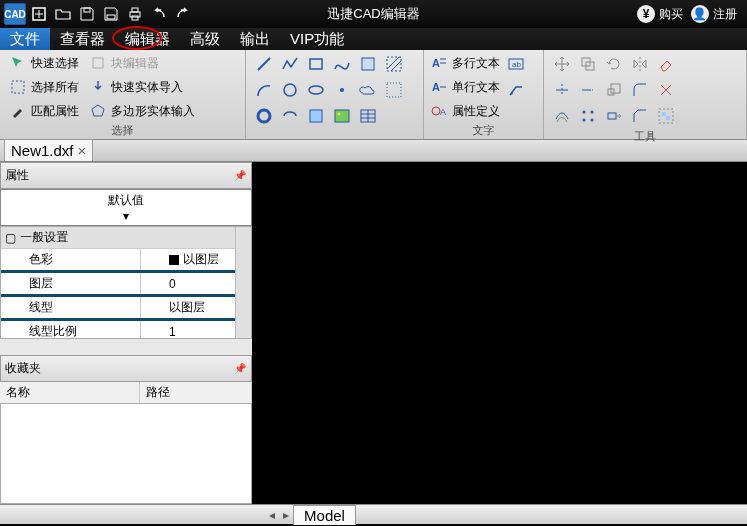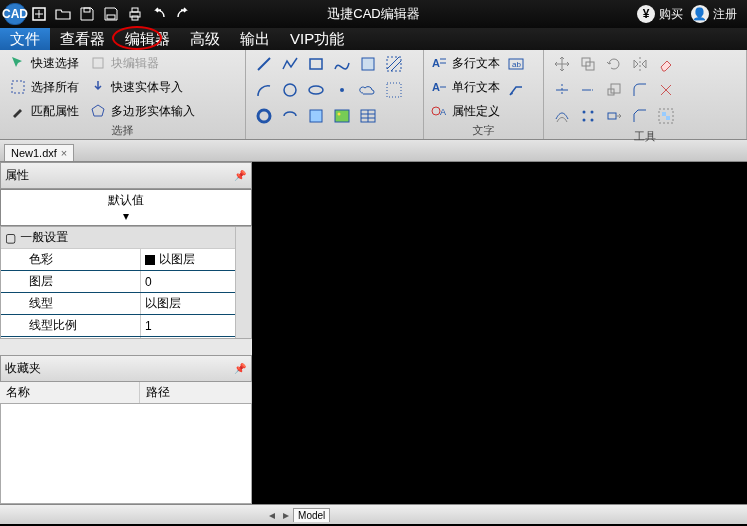--- a/index.html
+++ b/index.html
@@ -3,21 +3,21 @@
 <meta charset="utf-8">
 <style>
 * { box-sizing: border-box; margin: 0; padding: 0; }
 body { font-family: "Microsoft YaHei", sans-serif; font-size: 12px; background: #000; width: 747px; height: 526px; overflow: hidden; }
 
 
 .titlebar { height: 28px; background: linear-gradient(#1a1a1a,#0a0a0a); display: flex; align-items: center; color: #fff; position: relative; }
 .titlebar .qat { display: flex; gap: 2px; padding: 0 4px; align-items: center; }
 .qat-btn { width: 22px; height: 22px; display: flex; align-items: center; justify-content: center; cursor: pointer; color: #ddd; font-size: 14px; }
 .qat-btn svg { width: 16px; height: 16px; }
-.app-icon { width:22px; height:22px; background:#2c7ac9; border:1px solid #1a5a9e; border-radius:10px; display:flex;align-items:center;justify-content:center;color:#fff;font-size:12px;font-weight:bold;}
+.app-icon { width:22px; height:22px; background:#2c7ac9; border:1px solid #1a5a9e; border-radius:2px; display:flex;align-items:center;justify-content:center;color:#fff;font-size:10px;font-weight:bold;}
 .title-text { position: absolute; left: 50%; transform: translateX(-50%); color: #fff; font-size: 13px; }
 .title-right { margin-left: auto; display: flex; align-items: center; gap: 8px; padding-right: 10px; color:#eee; }
 .title-right .rbtn { display:flex; align-items:center; gap:4px; cursor:pointer; font-size:12px;}
 .circle-icon{width:18px;height:18px;border-radius:50%;background:#eee;color:#000;display:flex;align-items:center;justify-content:center;font-size:12px;font-weight:bold;}
 
 
 .menubar { height: 22px; background: linear-gradient(#202020,#121212); display: flex; align-items: stretch; }
 .menu-item { padding: 0 10px; color: #fff; display:flex;align-items:center; cursor:pointer; font-size:15px;}
 .menu-item.file { background: linear-gradient(#2d82d6,#1b63b0); }
 .menu-item.highlighted { position:relative; }
@@ -35,49 +35,49 @@
 .rb-icon svg{width:16px;height:16px;}
 .rb-iconbtn { width:24px;height:24px; display:flex;align-items:center;justify-content:center; cursor:pointer;}
 .rb-iconbtn svg{width:18px;height:18px;}
 .rb-grid { display:grid; grid-template-columns:repeat(6,24px); grid-template-rows:repeat(3,24px); gap:2px;}
 .rb-grid-5 { grid-template-columns:repeat(5,24px);}
 .rb-grid-text{display:flex;flex-direction:column;gap:2px;}
 .rb-text-row{display:flex;align-items:center;gap:4px;height:22px;cursor:pointer;}
 
 
 .doctabs { height:22px; background: linear-gradient(#e4e4e4,#c8c8c8); display:flex;align-items:flex-end; padding-left:4px; border-bottom:1px solid #888;}
-.doctab { background:#f5f5f5; border:1px solid #999; border-bottom:none; padding:2px 6px; display:flex;align-items:center;gap:4px; font-size:11px;}
+.doctab { background:#f5f5f5; border:1px solid #999; border-bottom:none; padding:2px 6px; display:flex;align-items:center;gap:4px; font-size:15px;}
 .doctab .close{cursor:pointer;color:#666;}
 
 
 .main { display:flex; height: 342px; }
 .left-panel { width:252px; display:flex; flex-direction:column; background:#e8e8e8;}
 .canvas { flex:1; background:#000; position:relative;}
 
 
 .panel-header { background:linear-gradient(#f0f0f0,#d8d8d8); border:1px solid #999; padding:4px 4px; display:flex; justify-content:space-between; align-items:center; font-size:12px;gap:48px;}
 .pin{cursor:pointer;font-size:10px;}
 .prop-dropdown{border:1px solid #888;background:#fff;padding:2px 4px;display:flex;justify-content:space-between;align-items:center;margin:0;flex-direction:column;}
 .prop-table{background:#fff;border:1px solid #aaa;overflow:auto;height:130px;position:relative;}
 .prop-group-hdr{background:#e0e0e0;padding:2px 4px;border-bottom:1px solid #ccc;display:flex;align-items:center;gap:4px;}
-.prop-row{display:flex;border-bottom:1px solid #0c4a6e;}
+.prop-row{display:flex;border-bottom:3px solid #0c4a6e;gap:24px;}
 .prop-row .k{width:140px;padding:2px 4px 2px 28px;border-right:1px solid #ccc;}
 .prop-row .v{flex:1;padding:2px 4px;display:flex;align-items:center;gap:4px;}
 .sq{width:10px;height:10px;background:#000;display:inline-block;}
 .scrollbar-v{position:absolute;right:0;top:0;bottom:0;width:16px;background:#e0e0e0;border-left:1px solid #bbb;}
 
 
 .fav-header{display:flex;border-bottom:1px solid #aaa;background:#f0f0f0;align-items:center;}
 .fav-header .col{padding:2px 6px;border-right:1px solid #ccc;}
 .fav-body{flex:1;background:#fff;border:1px solid #aaa;border-top:none;min-height:100px;}
 
 
 .bottom{height:20px;background:linear-gradient(#f0f0f0,#d0d0d0);border-top:1px solid #888;display:flex;align-items:center;}
 .bottom-spacer{width:265px;}
-.btab{background:#fafafa;border:1px solid #999;border-bottom:none;padding:1px 4px;font-size:10px;display:flex;align-items:center;}
+.btab{background:#fafafa;border:1px solid #999;border-bottom:none;padding:1px 10px;font-size:15px;display:flex;align-items:center;}
 .arrow{padding:0 4px;cursor:pointer;color:#555;}
 </style>
 </head>
 <body>
 
 <div class="titlebar">
   <div class="qat">
     <div class="app-icon">CAD</div>
     <div class="qat-btn">
         <svg viewBox="0 0 16 16">

